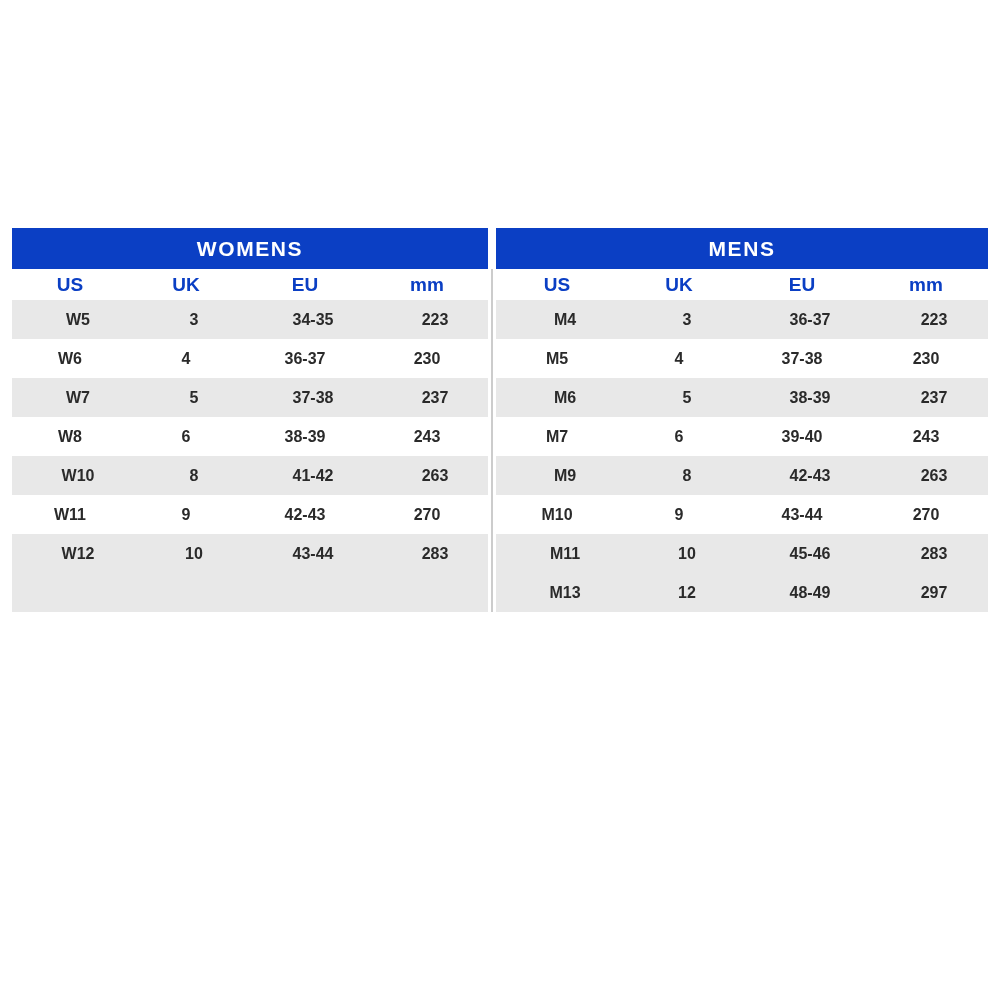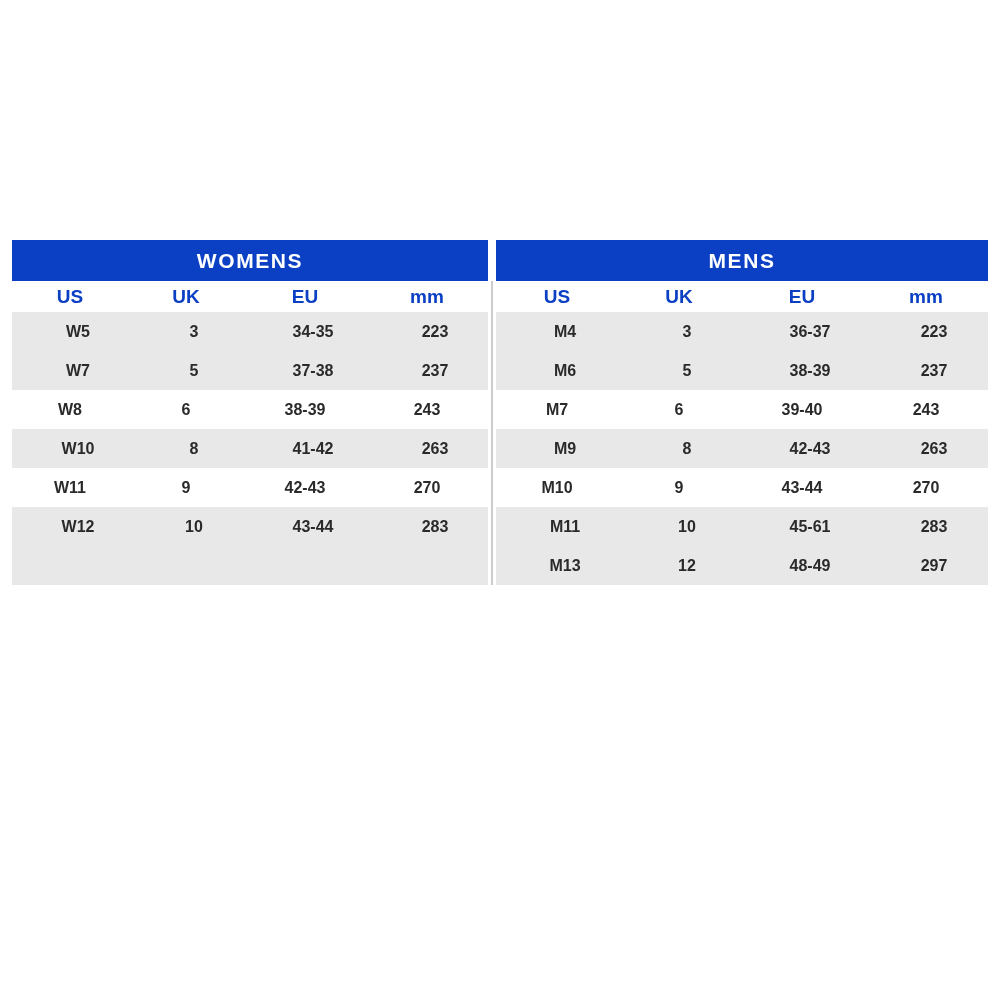--- a/index.html
+++ b/index.html
@@ -7,21 +7,21 @@
     padding: 0;
     width: 1000px;
     height: 1000px;
     background: #ffffff;
     font-family: "Liberation Sans", sans-serif;
   }
 
   #chart-wrap {
     position: absolute;
     left: 12px;
-    top: 240px;
+    top: 228px;
     width: 976px;
   }
 
   .size-table {
     width: 100%;
     border-collapse: collapse;
     table-layout: fixed;
   }
 
   .size-table td, .size-table th {
@@ -139,20 +139,33 @@
         <td class="cell shaded">223</td>
         <td class="divider">
             <span class="rule"></span>
           </td>
         <td class="cell shaded">M4</td>
         <td class="cell shaded">3</td>
         <td class="cell shaded">36-37</td>
         <td class="cell shaded">223</td>
       </tr>
 
+      <tr>
+        <td class="cell">W6</td>
+        <td class="cell">4</td>
+        <td class="cell">36-37</td>
+        <td class="cell">230</td>
+        <td class="divider">
+            <span class="rule"></span>
+          </td>
+        <td class="cell">M5</td>
+        <td class="cell">4</td>
+        <td class="cell">37-38</td>
+        <td class="cell">230</td>
+      </tr>
 
       <tr>
         <td class="cell shaded">W7</td>
         <td class="cell shaded">5</td>
         <td class="cell shaded">37-38</td>
         <td class="cell shaded">237</td>
         <td class="divider">
             <span class="rule"></span>
           </td>
         <td class="cell shaded">M6</td>
@@ -208,21 +221,21 @@
       <tr>
         <td class="cell shaded">W12</td>
         <td class="cell shaded">10</td>
         <td class="cell shaded">43-44</td>
         <td class="cell shaded">283</td>
         <td class="divider">
             <span class="rule"></span>
           </td>
         <td class="cell shaded">M11</td>
         <td class="cell shaded">10</td>
-        <td class="cell shaded">45-61</td>
+        <td class="cell shaded">45-46</td>
         <td class="cell shaded">283</td>
       </tr>
 
 
       <tr>
         <td class="cell shaded empty"></td>
         <td class="cell shaded empty"></td>
         <td class="cell shaded empty"></td>
         <td class="cell shaded empty"></td>
         <td class="divider">

